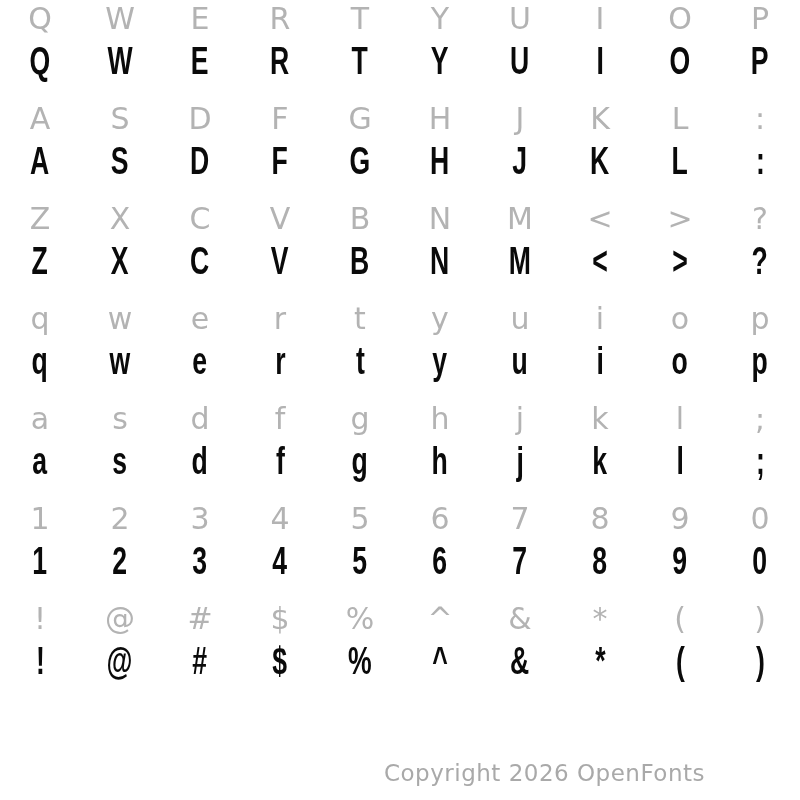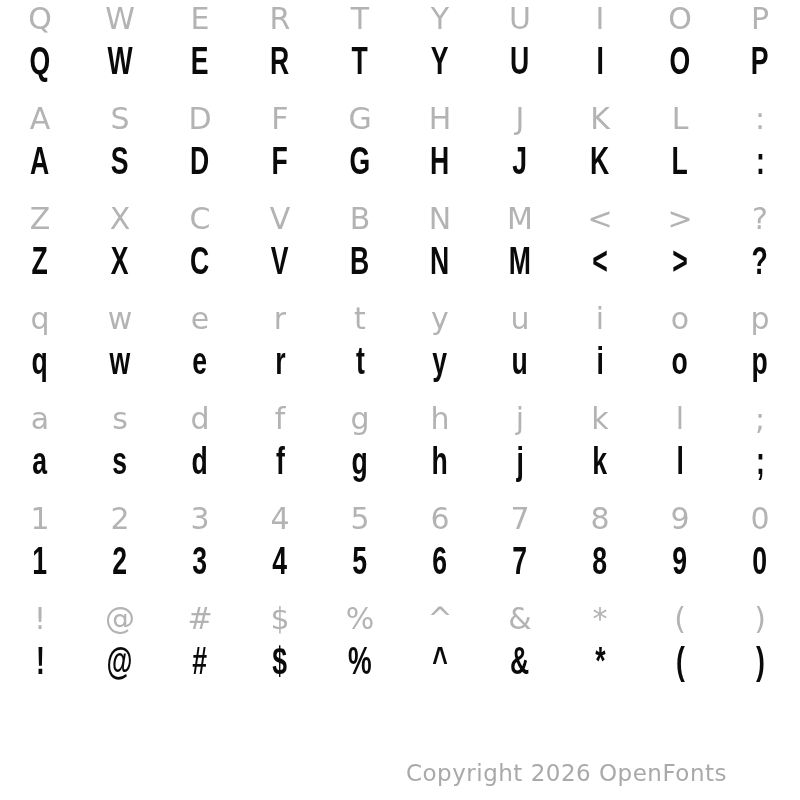--- a/index.html
+++ b/index.html
@@ -42,21 +42,21 @@
     font-weight:700;
   }
   .row.black .glyph{
     display:inline-block;
     transform:scaleX(0.70);
     transform-origin:center baseline;
   }
   .row.gray .glyph{display:inline-block;}
   .copyright{
     position:absolute;
-    right:73px;top:759px;
+    right:95px;top:759px;
     font-size:23px;line-height:28px;
     color:var(--copyright-gray);
     font-weight:400;
     letter-spacing:0.5px;
     margin-left:43px;
   }
 </style>
 </head>
 <body>
 

